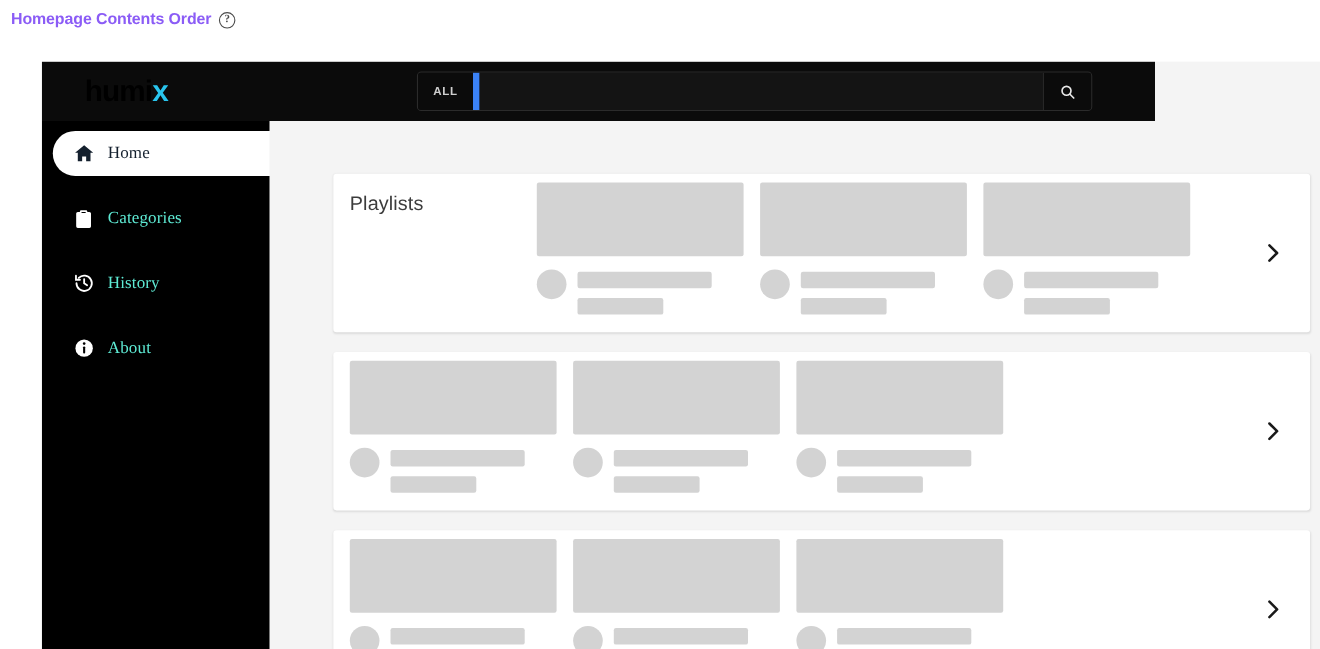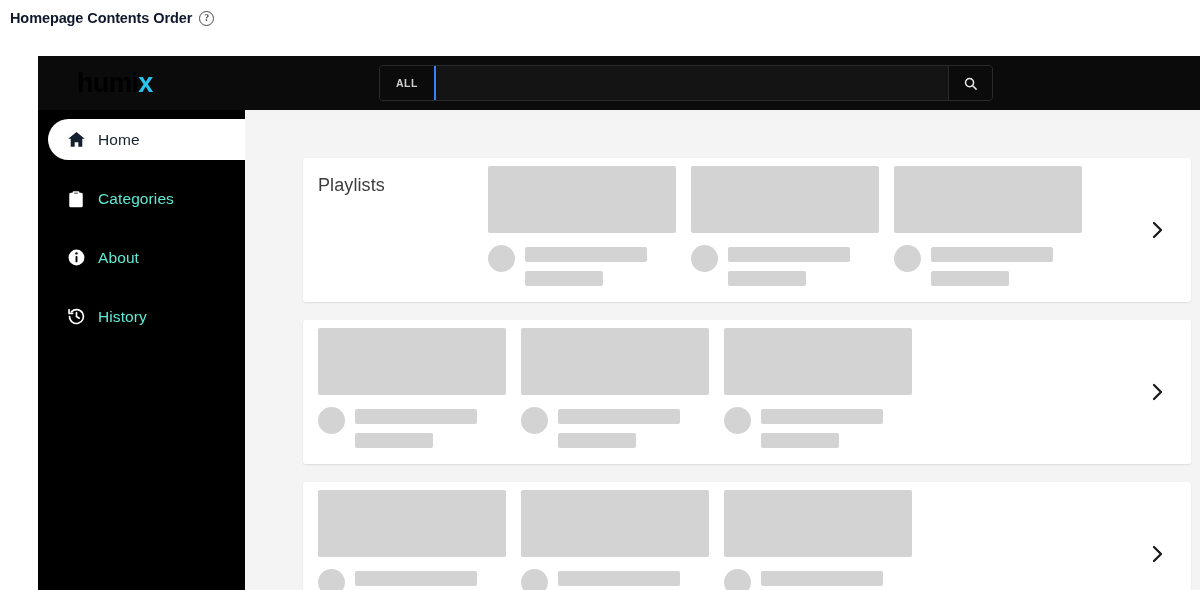--- a/index.html
+++ b/index.html
@@ -18,21 +18,21 @@
     position: absolute;
     top: 10px;
     left: 10px;
     display: flex;
     align-items: center;
     gap: 7px;
   }
   .page-heading-text {
     font-size: 14.5px;
     font-weight: bold;
-    color: #0f172a;
+    color: #8b5cf6;
     letter-spacing: -0.1px;
   }
   .help-icon {
     width: 15px;
     height: 15px;
     border-radius: 50%;
     border: 1.3px solid #4a4a4a;
     display: flex;
     align-items: center;
     justify-content: center;
@@ -52,21 +52,21 @@
     height: 534px;
     background: #f4f4f4;
     overflow: hidden;
   }
 
   
   .topbar {
     position: absolute;
     left: 0;
     top: 0;
-    width: 1162px;
+    width: 1012px;
     height: 54px;
     background: #0b0b0b;
     display: flex;
     align-items: center;
   }
   .logo {
     margin-left: 39px;
     font-size: 27px;
     font-weight: bold;
     letter-spacing: -0.8px;
@@ -91,21 +91,21 @@
   .search-scope {
     width: 56px;
     background: #0b0b0b;
     display: flex;
     align-items: center;
     justify-content: center;
     font-size: 10.5px;
     font-weight: bold;
     color: #cfcfcf;
     letter-spacing: 0.6px;
-    border-right: 2px solid #3b82f6;
+    border-right: 6px solid #3b82f6;
   }
   .search-input {
     flex: 1;
     background: #141414;
     border: none;
     outline: none;
     color: #e8e8e8;
     font-size: 13px;
     padding: 0 10px;
     font-family: "Liberation Sans", sans-serif;
@@ -125,20 +125,21 @@
 
   
   .sidebar {
     position: absolute;
     left: 0;
     top: 54px;
     width: 240px;
     height: 480px;
     background: #000000;
     padding-top: 9px;
+    font-family: Liberation Serif, serif;
   }
   .nav-item {
     height: 41px;
     margin: 0 10px;
     border-radius: 21px;
     display: flex;
     align-items: center;
     padding-left: 18px;
     gap: 12px;
     cursor: pointer;
@@ -279,40 +280,40 @@
       <span class="nav-icon">
         <svg width="18" height="18" viewBox="0 0 24 24" fill="#ffffff">
           <path d="M9 1.5h6a1.5 1.5 0 0 1 1.5 1.5v.5H19a2 2 0 0 1 2 2V21a2 2 0 0 1-2 2H5a2 2 0 0 1-2-2V5.5a2 2 0 0 1 2-2h2.5V3A1.5 1.5 0 0 1 9 1.5zm.5 2v1.2h5V3.5zM6.6 8.2h1.8V10H6.6zm3.6 0h7.2V10h-7.2zM6.6 12h1.8v1.8H6.6zm3.6 0h7.2v1.8h-7.2zM6.6 15.8h1.8v1.8H6.6zm3.6 0h7.2v1.8h-7.2z"></path>
         </svg>
       </span>
       <span class="nav-label">Categories</span>
     </div>
 
     <div class="nav-item">
       <span class="nav-icon">
+        <svg width="19" height="19" viewBox="0 0 24 24" fill="none" stroke="#ffffff" stroke-width="2.1" stroke-linecap="round">
+          <path d="M3.2 12a8.8 8.8 0 1 0 2.6-6.2"></path>
+          <polyline points="2.6,3.4 2.6,8.0 7.2,8.0" fill="none"></polyline>
+          <polyline points="12,7.2 12,12 15.4,14.2"></polyline>
+        </svg>
+      </span>
+      <span class="nav-label">History</span>
+    </div>
+
+    <div class="nav-item">
+      <span class="nav-icon">
         <svg width="19" height="19" viewBox="0 0 24 24">
           <circle cx="12" cy="12" r="10" fill="#ffffff"></circle>
           <rect x="10.8" y="10" width="2.4" height="8" rx="1.1" fill="#000000"></rect>
           <circle cx="12" cy="6.8" r="1.5" fill="#000000"></circle>
         </svg>
       </span>
       <span class="nav-label">About</span>
     </div>
 
-    <div class="nav-item">
-      <span class="nav-icon">
-        <svg width="19" height="19" viewBox="0 0 24 24" fill="none" stroke="#ffffff" stroke-width="2.1" stroke-linecap="round">
-          <path d="M3.2 12a8.8 8.8 0 1 0 2.6-6.2"></path>
-          <polyline points="2.6,3.4 2.6,8.0 7.2,8.0" fill="none"></polyline>
-          <polyline points="12,7.2 12,12 15.4,14.2"></polyline>
-        </svg>
-      </span>
-      <span class="nav-label">History</span>
-    </div>
-
   </div>
 
   <div class="content">
 
     <div class="row-card">
       <div class="row-title">Playlists</div>
       <div class="skeleton-row">
         <div class="skeleton-item">
           <div class="sk-thumb"></div>
           <div class="sk-meta">

